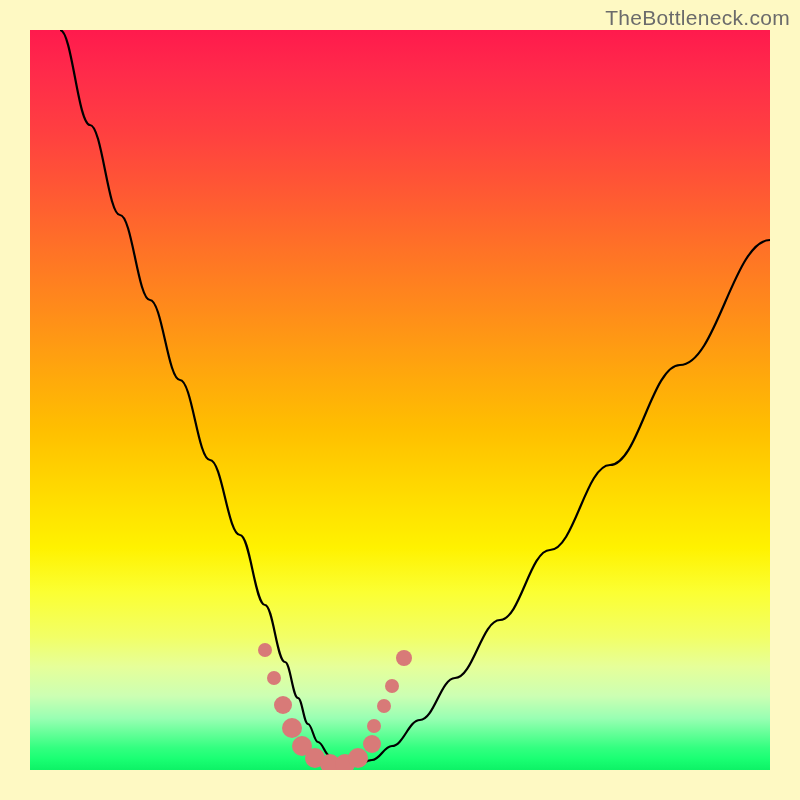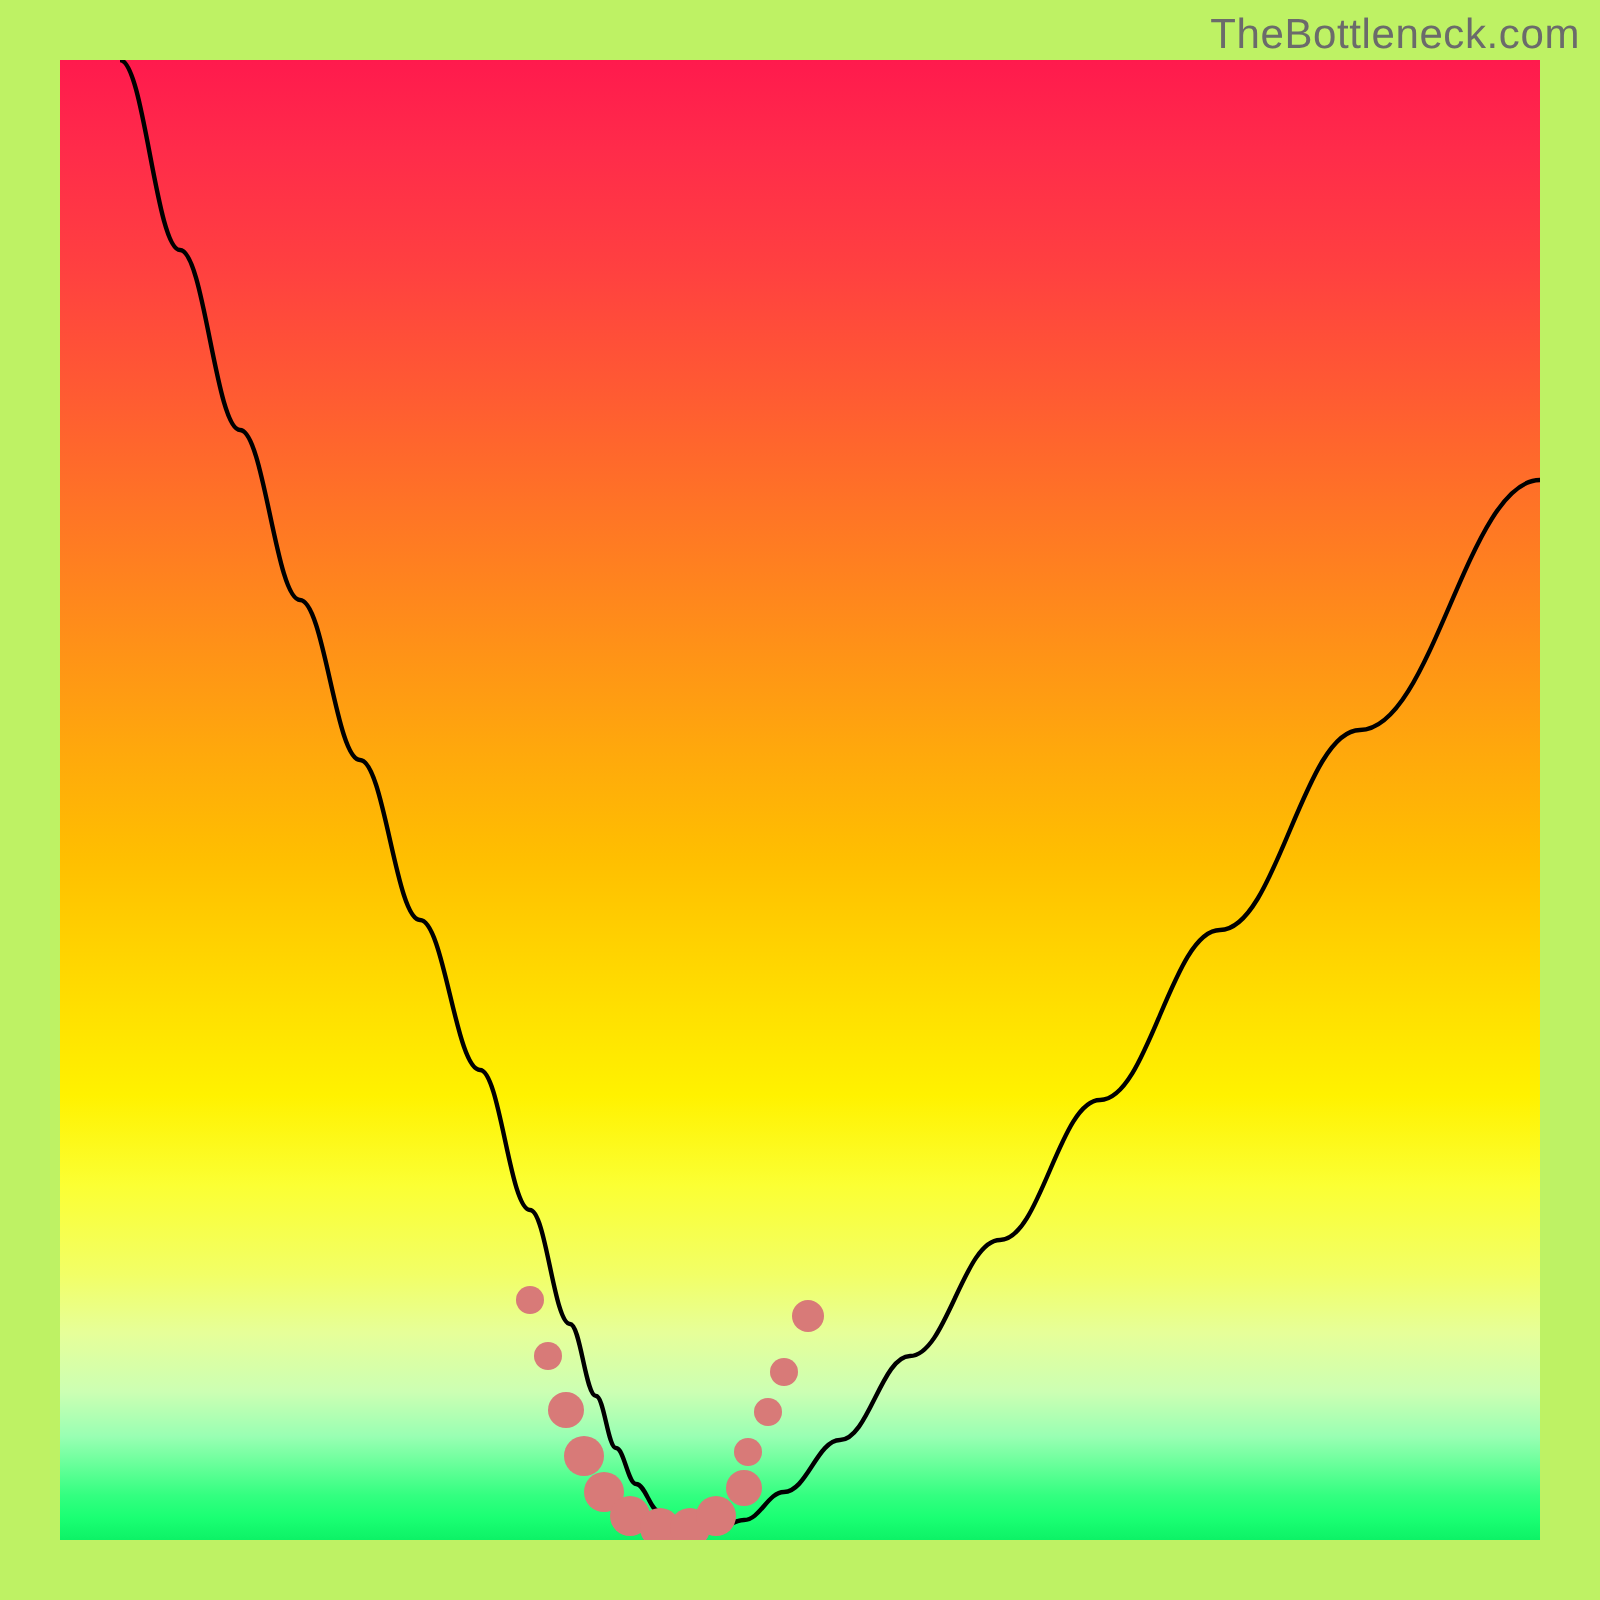--- a/index.html
+++ b/index.html
@@ -10,21 +10,21 @@
     background: #000;
     overflow: hidden;
     font-family: Arial, Helvetica, sans-serif;
   }
   .frame {
     position: absolute;
     top: 0;
     left: 0;
     width: 800px;
     height: 800px;
-    background: #bef264;
+    background: #fef9c3;
   }
   .plot-area {
     position: absolute;
     top: 30px;
     left: 30px;
     width: 740px;
     height: 740px;
     overflow: hidden;
   }
   .gradient {

